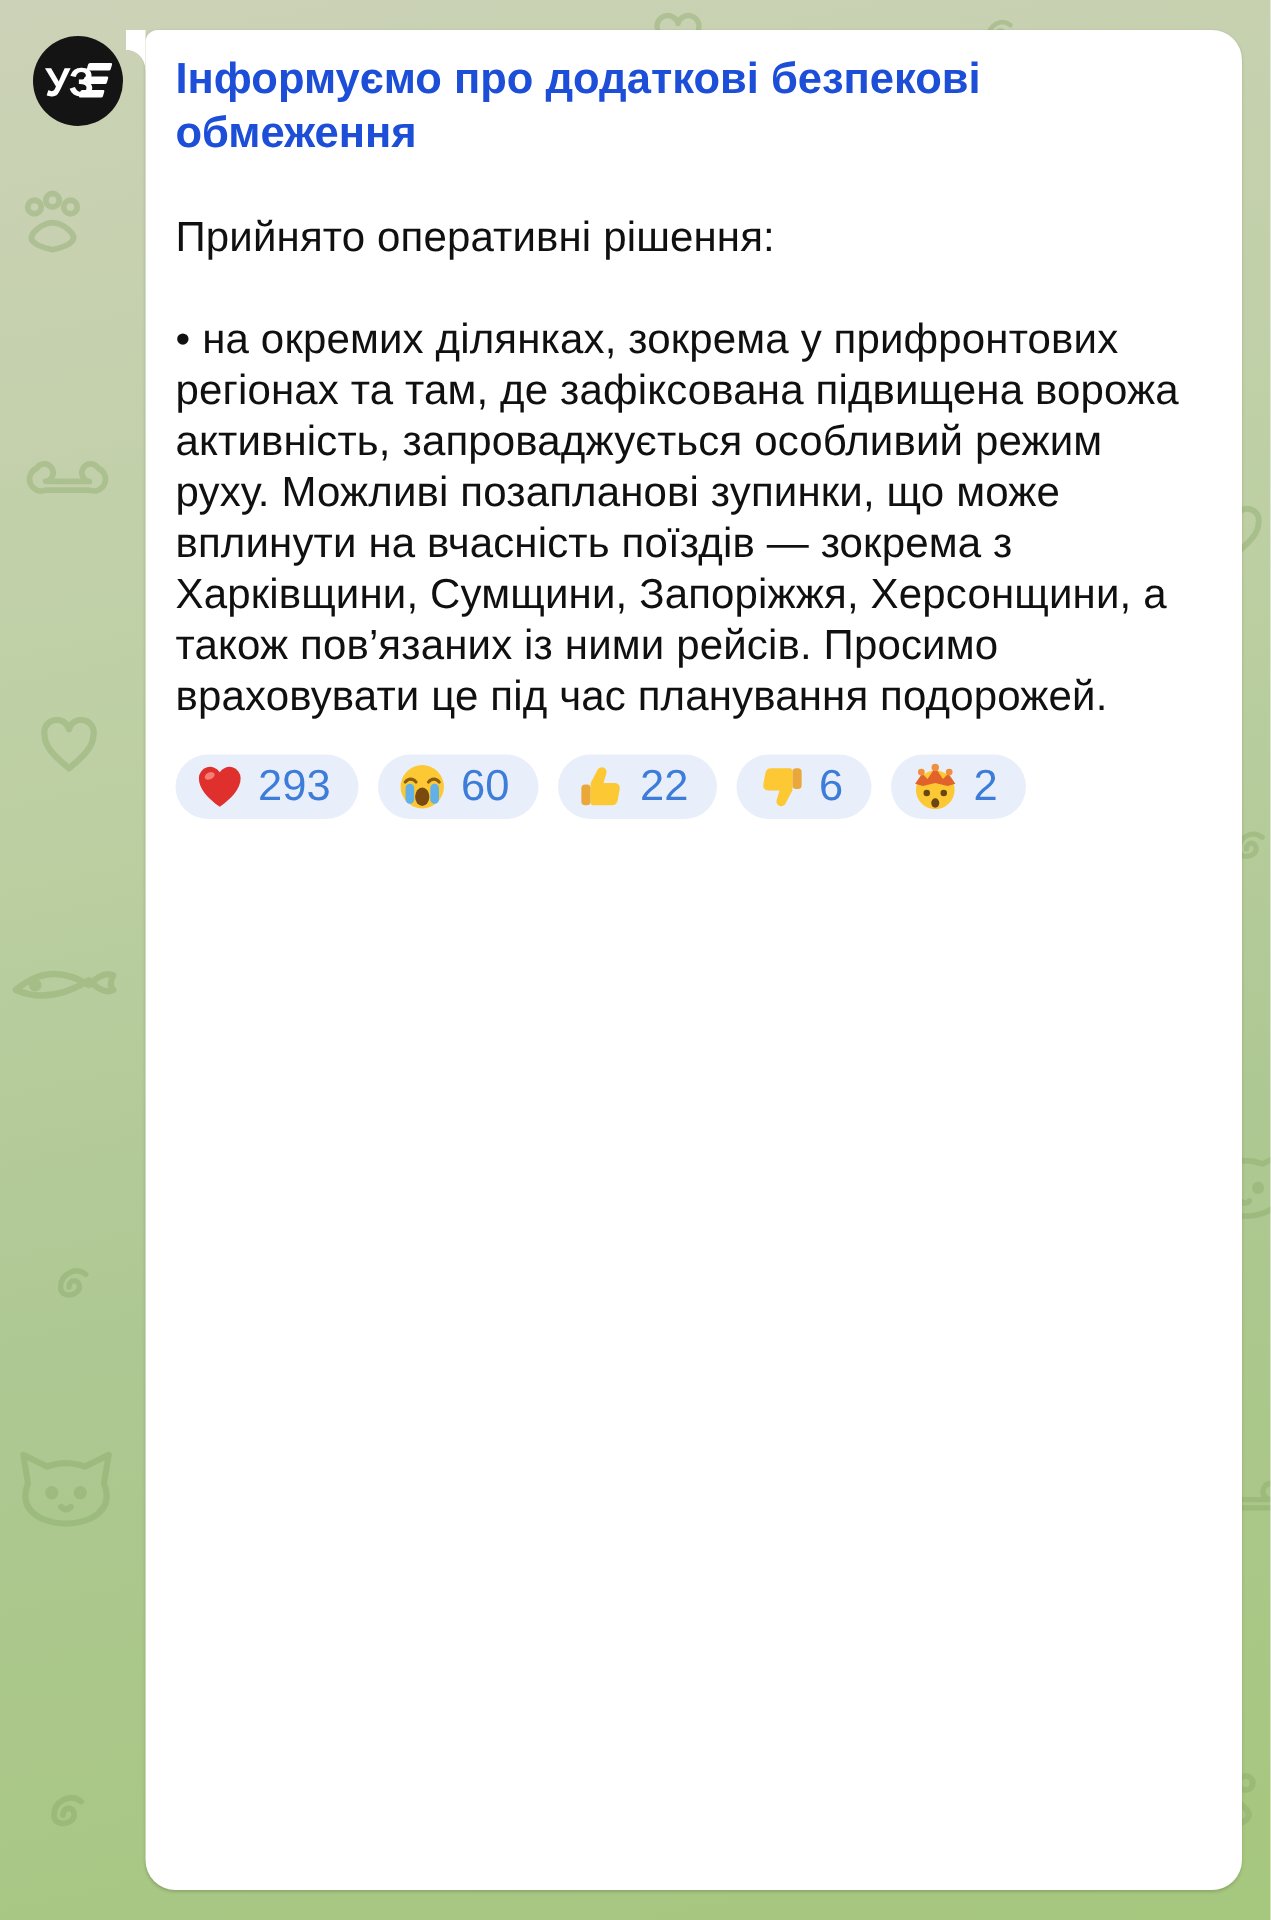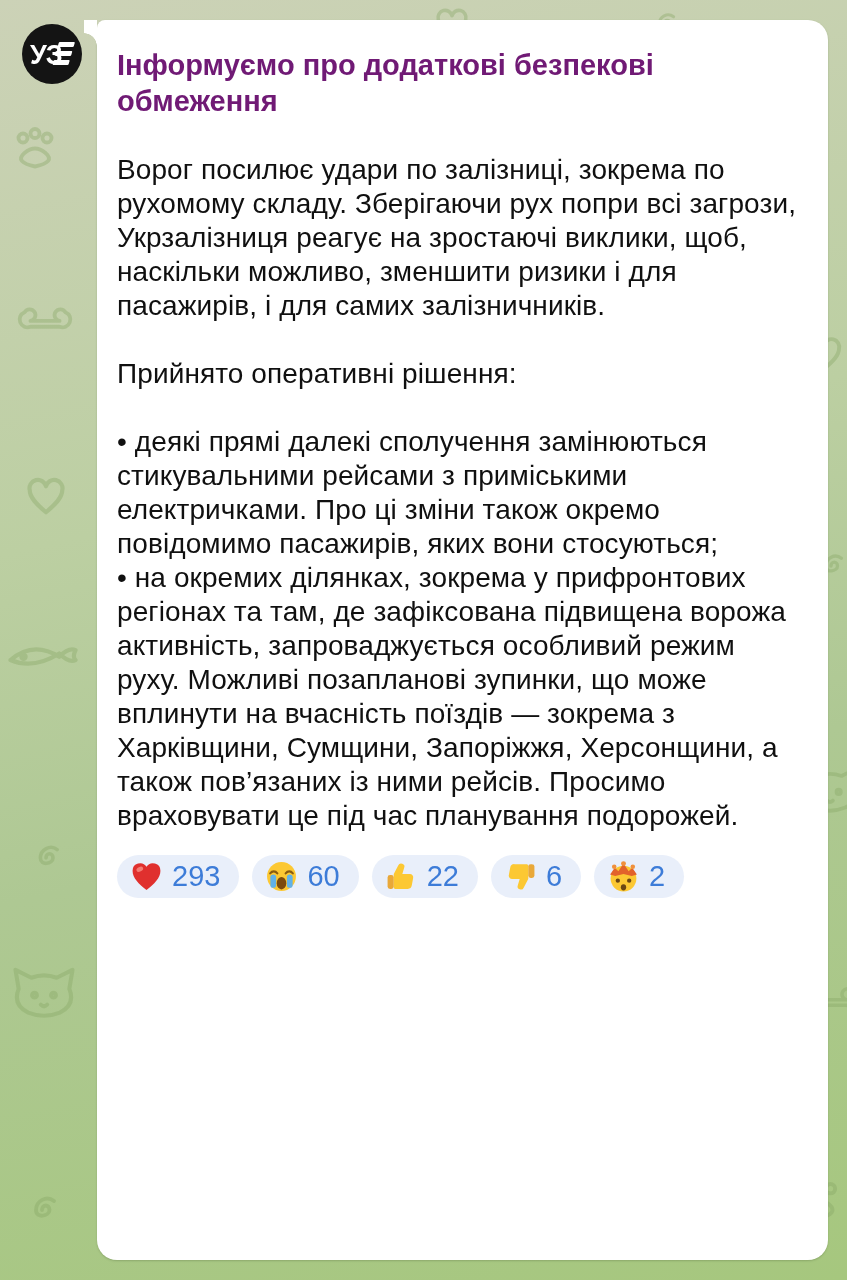--- a/index.html
+++ b/index.html
@@ -31,21 +31,21 @@
 
   .hdr { display:flex; align-items:center; height:44px; }
   .ch-name { color:var(--accent,#2b8bd9); font-weight:bold; font-size:31px; cursor:pointer; }
   .badge { position:relative; width:30px; height:30px; margin-left:11px; flex:0 0 auto; }
   .badge i { position:absolute; inset:2px; background:var(--accent,#2f92e0); border-radius:9px; }
   .badge i:nth-child(2){ transform:rotate(30deg);} .badge i:nth-child(3){ transform:rotate(60deg);}
   .badge svg { position:absolute; inset:0; z-index:1; }
   .hdr-spacer { flex:1; }
   .plane { width:47px; height:47px; margin-right:2px; cursor:pointer; flex:0 0 auto; }
 
-  .title { font-size:29px; font-weight:bold; color:#701a75; margin-top:13px; line-height:36px; }
+  .title { font-size:29px; font-weight:bold; color:#1d4ed8; margin-top:1px; line-height:36px; }
 
   .body-text { color:#101010; font-size:28px; line-height:34px; letter-spacing:.1px; }
   .body-text .blk { margin-top:34px; }
   .body-text .bline { }
 
   .reactions { display:flex; gap:13px; margin-top:22px; flex-wrap:wrap; }
   .pill {
     display:flex; align-items:center; gap:9px; height:43px; padding:0 19px 0 13px;
     background:var(--reaction_bg,#e9effa); border:none; border-radius:22px; cursor:pointer;
     color:var(--reaction_text,#3d7cd8); font-size:29px; font-weight:500;
@@ -153,24 +153,22 @@
     </g>
   </svg>
 </div>
 
 <div class="bubble">
 
 
   <div class="title">Інформуємо про додаткові безпекові обмеження</div>
 
   <div class="body-text" id="body-blocks">
-      <div class="blk">Ворог посилює удари по залізниці, зокрема по рухомому складу. Зберігаючи рух попри всі загрози, Укрзалізниця реагує на зростаючі виклики, щоб, наскільки можливо, зменшити ризики і для пасажирів, і для самих залізничників.</div>
       <div class="blk">Прийнято оперативні рішення:</div>
       <div class="blk">
-        <div class="bline"><span class="mk">•</span> <span class="it">деякі прямі далекі сполучення замінюються стикувальними рейсами з приміськими електричками. Про ці зміни також окремо повідомимо пасажирів, яких вони стосуються;</span></div>
         <div class="bline"><span class="mk">•</span> <span class="it">на окремих ділянках, зокрема у прифронтових регіонах та там, де зафіксована підвищена ворожа активність, запроваджується особливий режим руху. Можливі позапланові зупинки, що може вплинути на вчасність поїздів — зокрема з Харківщини, Сумщини, Запоріжжя, Херсонщини, а також пов’язаних із ними рейсів. Просимо враховувати це під час планування подорожей.</span></div>
       </div>
     </div>
 
   <div class="reactions" id="reactions-row">
       <button class="pill">
     <svg>
           <use href="#em-red-heart-emoji"></use>
         </svg>
     <span class="cnt">293</span>

